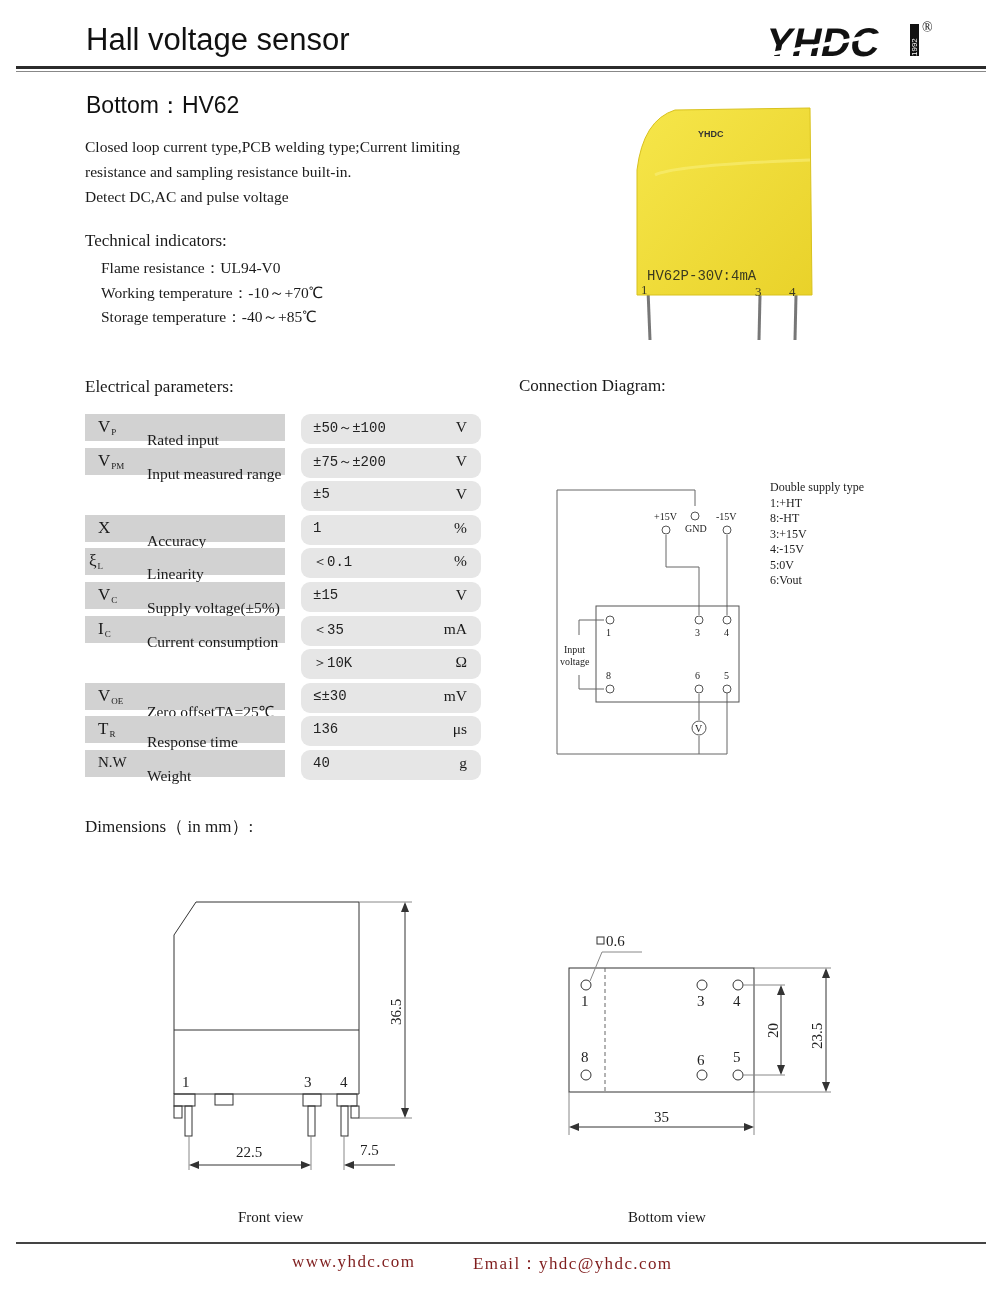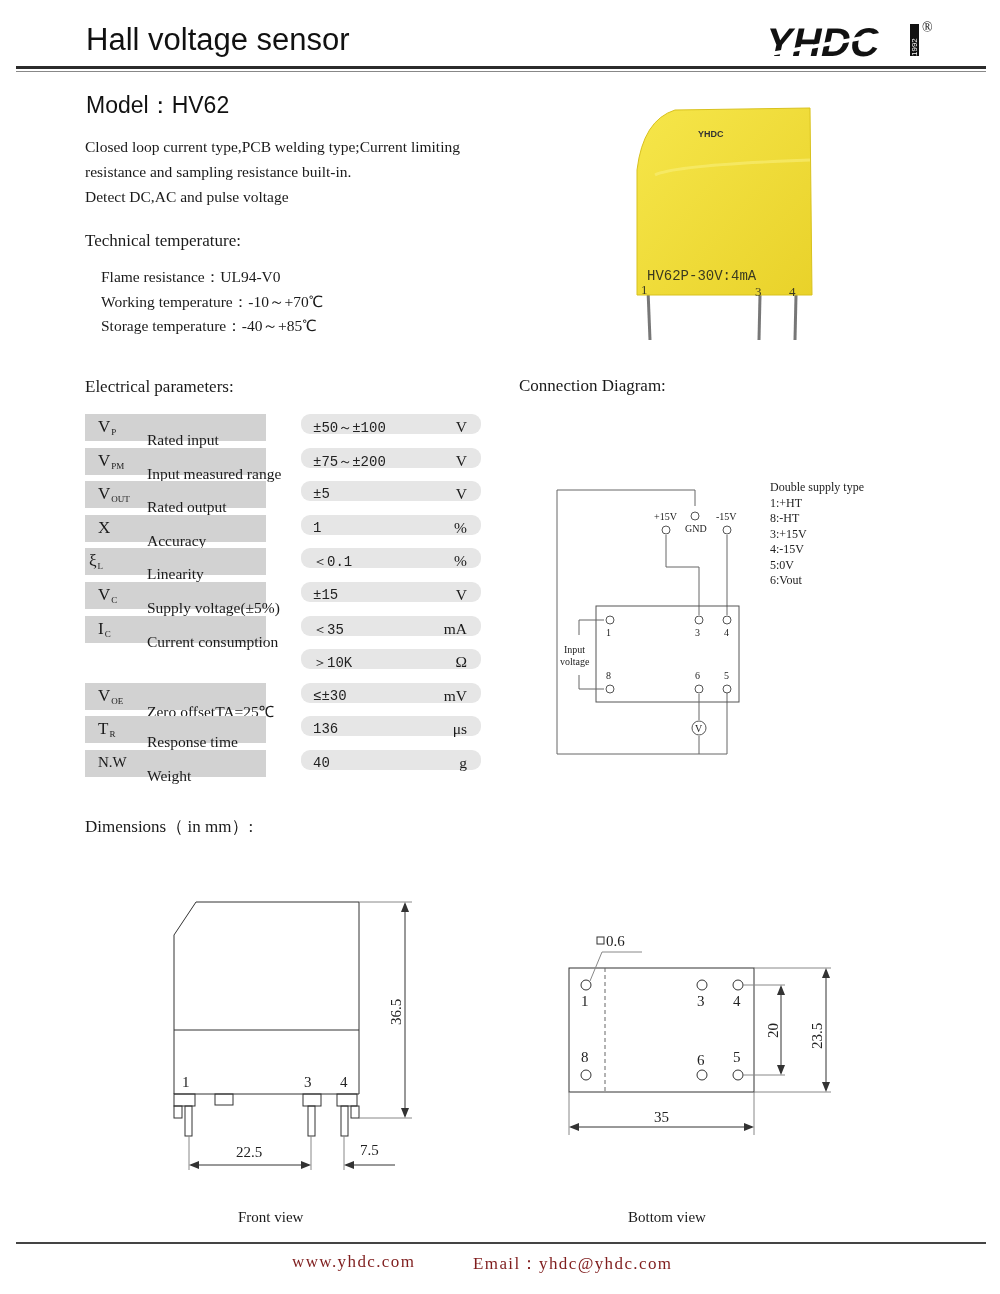--- a/index.html
+++ b/index.html
@@ -9,29 +9,29 @@
 
   .header-title { left: 86px; top: 22px; font-family: "Liberation Sans", sans-serif; font-size: 31px; color: #111; letter-spacing: 0px; }
   .logo { left: 760px; top: 16px; width: 180px; height: 48px; }
   .rule-top-1 { left: 16px; top: 66px; width: 970px; height: 3px; background: #2b2b2b; }
   .rule-top-2 { left: 16px; top: 71px; width: 970px; height: 1px; background: #888; }
 
   .model { left: 86px; top: 90px; font-family: "Liberation Sans", sans-serif; font-size: 23px; color: #111; }
   .desc { left: 85px; top: 134px; width: 420px; font-size: 15.5px; line-height: 25px; color: #1a1a1a; }
 
   .tech-title { left: 85px; top: 231px; font-size: 17px; }
-  .tech-list { left: 101px; top: 256px; font-size: 15.5px; line-height: 24.5px; margin-top: 9px; }
+  .tech-list { left: 101px; top: 256px; font-size: 15.5px; line-height: 24.5px; }
 
   .elec-title { left: 85px; top: 377px; font-size: 17px; }
   .conn-title { left: 519px; top: 376px; font-size: 17px; }
 
   .param-table { left: 85px; top: 414px; width: 396px; }
   .prow { position: relative; height: 27px; margin-bottom: 6.6px; }
-  .pleft { position: absolute; left: 0; top: 0; width: 181px; height: 27px; background: #d2d2d2; }
-  .pright { position: absolute; left: 216px; top: 0; width: 180px; height: 20px; background: #e6e6e6; border-radius: 9px; }
+  .pleft { position: absolute; left: 0; top: 0; width: 200px; height: 27px; background: #d2d2d2; }
+  .pright { position: absolute; left: 216px; top: 0; width: 180px; height: 30px; background: #e6e6e6; border-radius: 9px; }
   .psym { position: absolute; left: 13px; top: 3px; font-size: 17px; }
   .psym sub { font-size: 9px; vertical-align: -3px; margin-left: 1px; }
   .pname { position: absolute; left: 62px; top: 17px; font-size: 15.5px; white-space: nowrap; }
   .pval { position: absolute; left: 12px; top: 5px; font-family: "Liberation Mono", monospace; font-size: 14px; color: #222; }
   .punit { position: absolute; right: 14px; top: 4px; font-size: 15.5px; }
 
   .dims-title { left: 85px; top: 815px; font-size: 17px; }
 
   .caption { font-size: 15px; }
   .rule-bottom { left: 16px; top: 1242px; width: 970px; height: 2px; background: #444; }
@@ -51,30 +51,30 @@
   <polygon points="10,36 160,10 160,14 10,40" fill="#ffffff"></polygon>
   <rect x="150" y="8" width="9" height="32" fill="#111"></rect>
   <text x="0" y="0" transform="translate(157,40) rotate(-90)" font-size="8" style="font-family:'Liberation Sans',sans-serif;fill:#fff">1992</text>
   <text x="162" y="16" font-size="14" style="fill:#111">®</text>
 </svg>
 
 <div class="abs rule-top-1"></div>
 <div class="abs rule-top-2"></div>
 
 <div class="abs model">
-  <span>Model：</span><span>HV62</span>
+  <span>Bottom：</span><span>HV62</span>
 </div>
 
 <div class="abs desc">
   <div>Closed loop current type,PCB welding type;Current limiting</div>
   <div>resistance and sampling resistance built-in.</div>
   <div>Detect DC,AC and pulse voltage</div>
 </div>
 
-<div class="abs tech-title">Technical temperature:</div>
+<div class="abs tech-title">Technical indicators:</div>
 <div class="abs tech-list">
   <div><span>Flame resistance：</span><span>UL94-V0</span></div>
   <div><span>Working temperature：</span><span>-10～+70℃</span></div>
   <div><span>Storage temperature：</span><span>-40～+85℃</span></div>
 </div>
 
 <svg class="abs" style="left:615px; top:100px; width:210px; height:245px;" viewBox="0 0 210 245">
   <defs>
     <linearGradient id="yel" x1="0" y1="0" x2="1" y2="1">
       <stop offset="0" stop-color="#f6e64a"></stop>
@@ -111,24 +111,20 @@
     <div class="pleft">
         <span class="psym"><span>V</span><sub>PM</sub></span>
         <span class="pname">Input measured range</span>
       </div>
     <div class="pright">
         <span class="pval">±75～±200</span>
         <span class="punit">V</span>
       </div>
   </div>
   <div class="prow">
-    <div class="pleft">
-        <span class="psym"><span>V</span><sub>OUT</sub></span>
-        <span class="pname">Rated output</span>
-      </div>
     <div class="pright">
         <span class="pval">±5</span>
         <span class="punit">V</span>
       </div>
   </div>
   <div class="prow">
     <div class="pleft">
         <span class="psym"><span>X</span><sub></sub></span>
         <span class="pname">Accuracy</span>
       </div>

